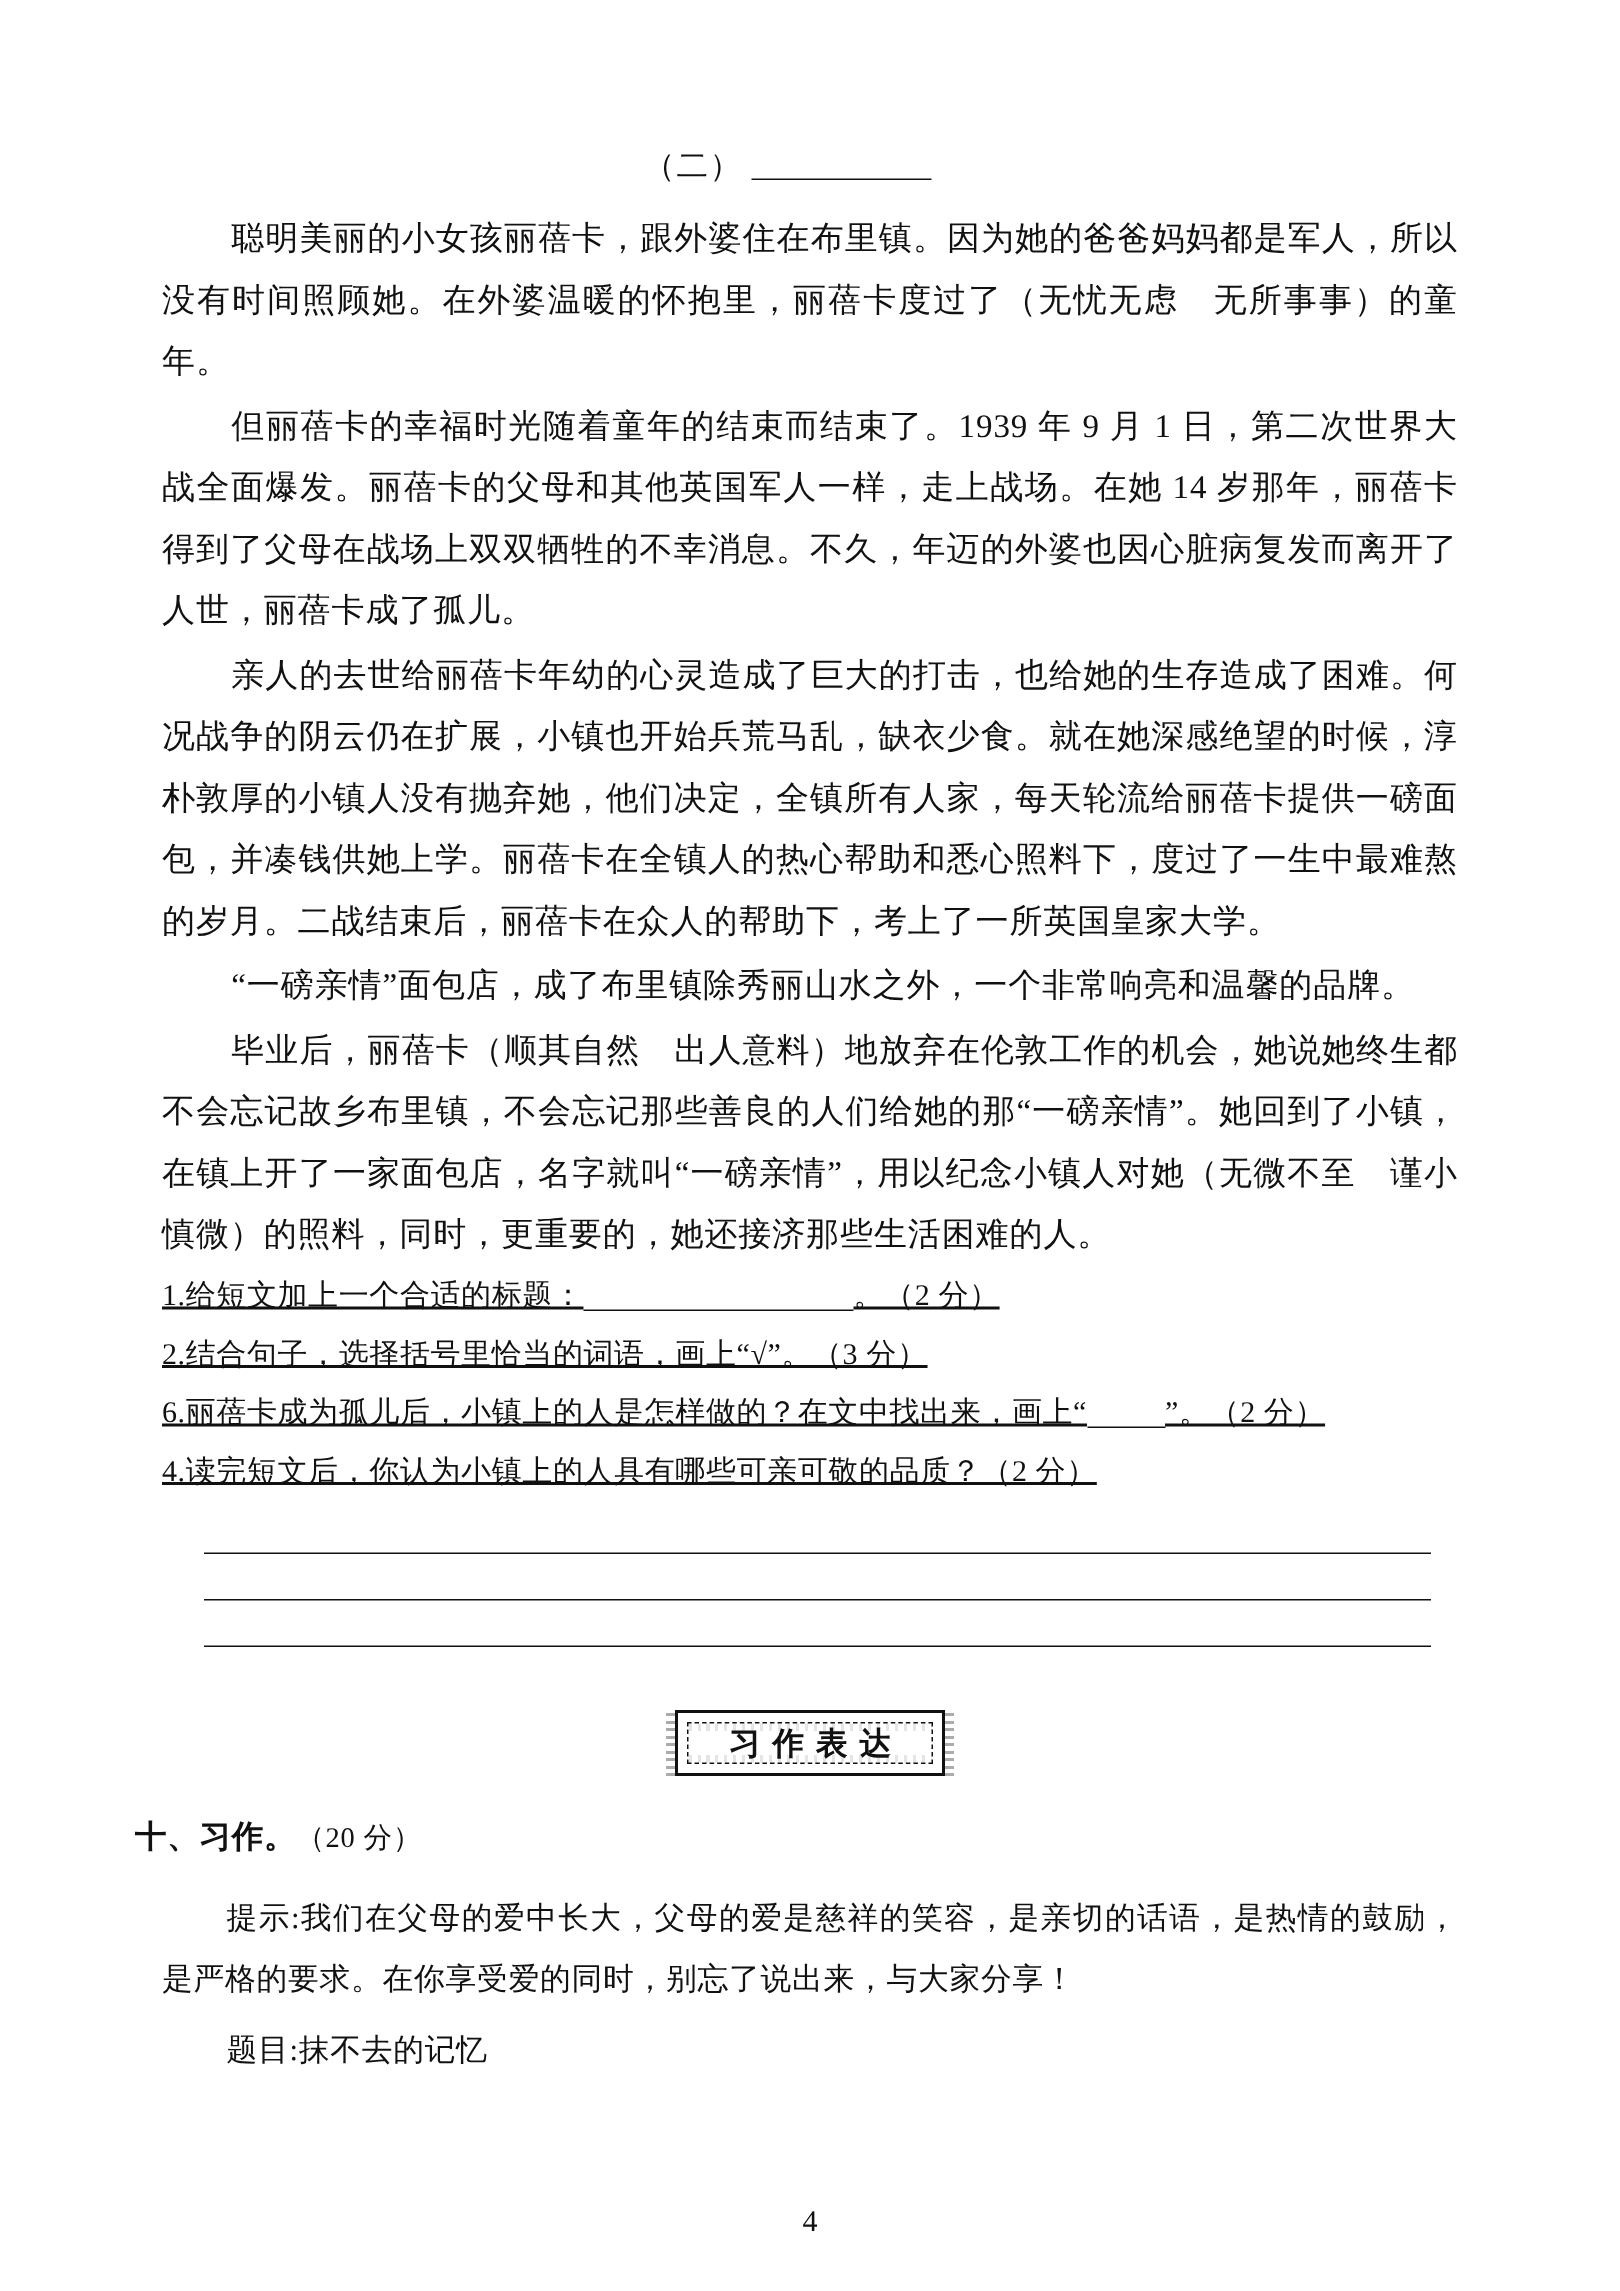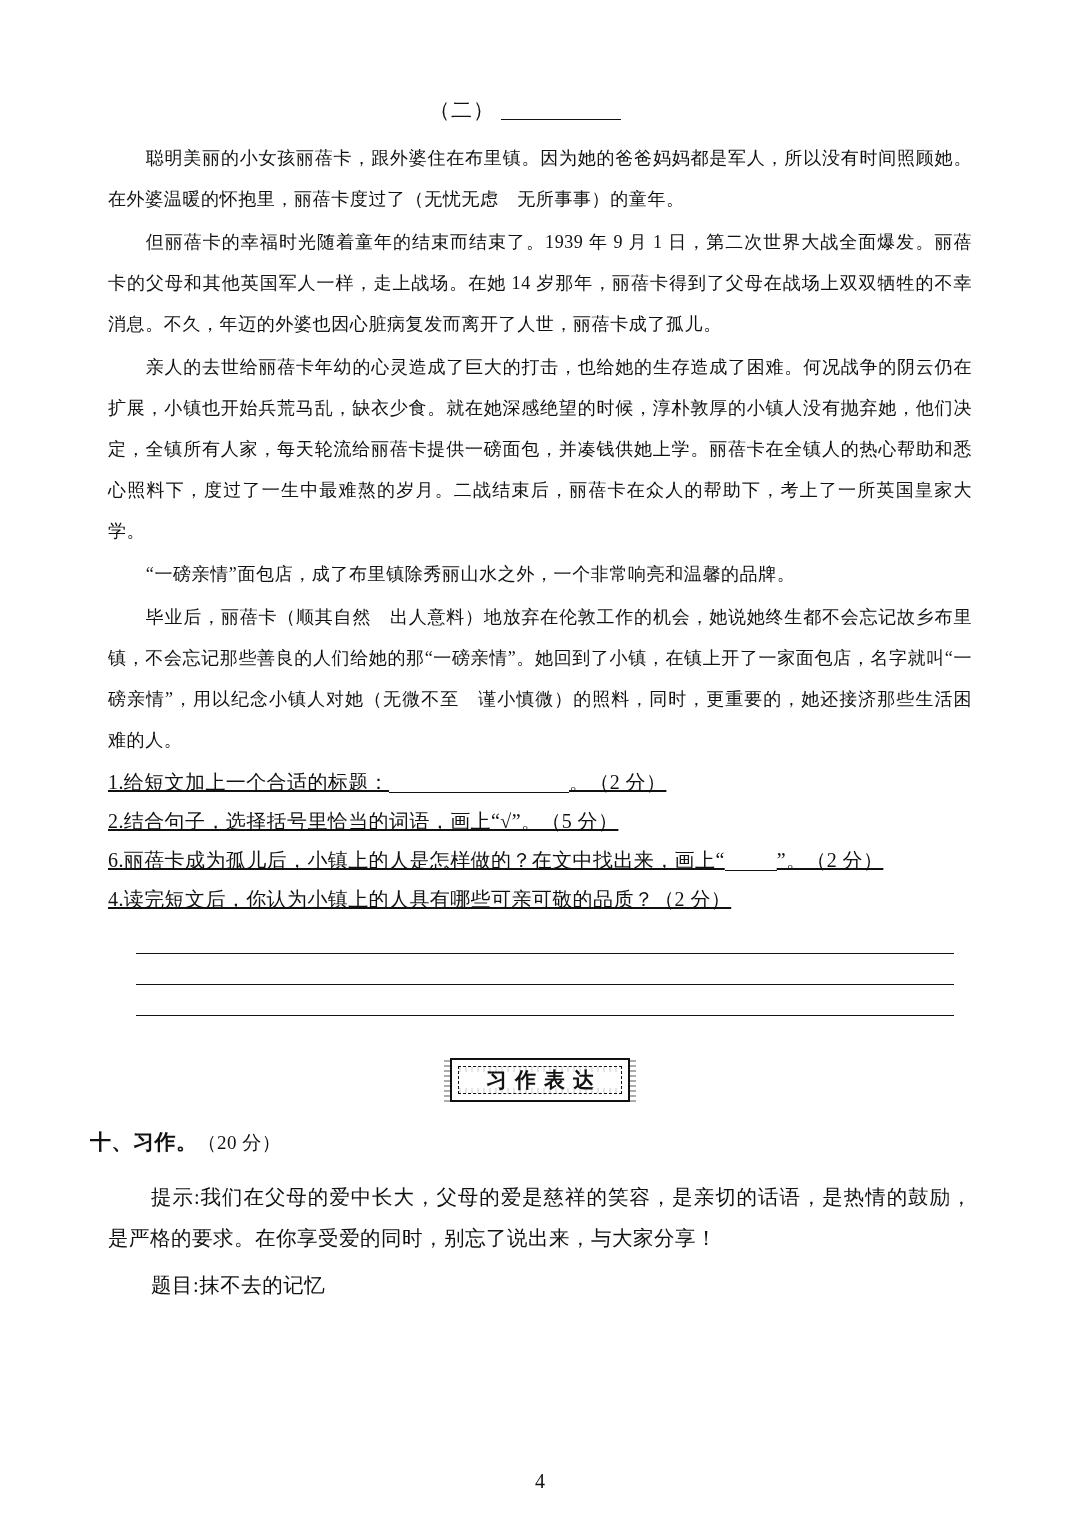--- a/index.html
+++ b/index.html
@@ -39,21 +39,21 @@
   }
   .sec-head .blank {
     display: inline-block;
     width: 120px;
     border-bottom: 1.5px solid #111;
     vertical-align: -3px;
     margin-left: 6px;
   }
 
   p.para {
-    font-size: 18px;
+    font-size: 22px;
     line-height: 41px;
     text-indent: 2.1em;
     margin: 0 0 2px 0;
     text-align: justify;
     letter-spacing: 0.6px;
   }
 
   .q {
     font-size: 20px;
     line-height: 39px;
@@ -162,21 +162,21 @@
     <p class="para">但丽蓓卡的幸福时光随着童年的结束而结束了。1939 年 9 月 1 日，第二次世界大战全面爆发。丽蓓卡的父母和其他英国军人一样，走上战场。在她 14 岁那年，丽蓓卡得到了父母在战场上双双牺牲的不幸消息。不久，年迈的外婆也因心脏病复发而离开了人世，丽蓓卡成了孤儿。</p>
     <p class="para">亲人的去世给丽蓓卡年幼的心灵造成了巨大的打击，也给她的生存造成了困难。何况战争的阴云仍在扩展，小镇也开始兵荒马乱，缺衣少食。就在她深感绝望的时候，淳朴敦厚的小镇人没有抛弃她，他们决定，全镇所有人家，每天轮流给丽蓓卡提供一磅面包，并凑钱供她上学。丽蓓卡在全镇人的热心帮助和悉心照料下，度过了一生中最难熬的岁月。二战结束后，丽蓓卡在众人的帮助下，考上了一所英国皇家大学。</p>
     <p class="para">“一磅亲情”面包店，成了布里镇除秀丽山水之外，一个非常响亮和温馨的品牌。</p>
     <p class="para">毕业后，丽蓓卡（顺其自然　出人意料）地放弃在伦敦工作的机会，她说她终生都不会忘记故乡布里镇，不会忘记那些善良的人们给她的那“一磅亲情”。她回到了小镇，在镇上开了一家面包店，名字就叫“一磅亲情”，用以纪念小镇人对她（无微不至　谨小慎微）的照料，同时，更重要的，她还接济那些生活困难的人。</p>
 
     <p class="q">
       <span>1.给短文加上一个合适的标题：</span><span class="ul-blank w180"></span><span>。（2 分）</span>
     </p>
 
     <p class="q">
-      <span>2.结合句子，选择括号里恰当的词语，画上“√”。（5 分）</span>
+      <span>2.结合句子，选择括号里恰当的词语，画上“√”。（3 分）</span>
     </p>
 
     <p class="q">
       <span>6.丽蓓卡成为孤儿后，小镇上的人是怎样做的？在文中找出来，画上“</span><span class="ul-blank w52"></span><span>”。（2 分）</span>
     </p>
 
     <p class="q">
       <span>4.读完短文后，你认为小镇上的人具有哪些可亲可敬的品质？（2 分）</span>
     </p>
 

